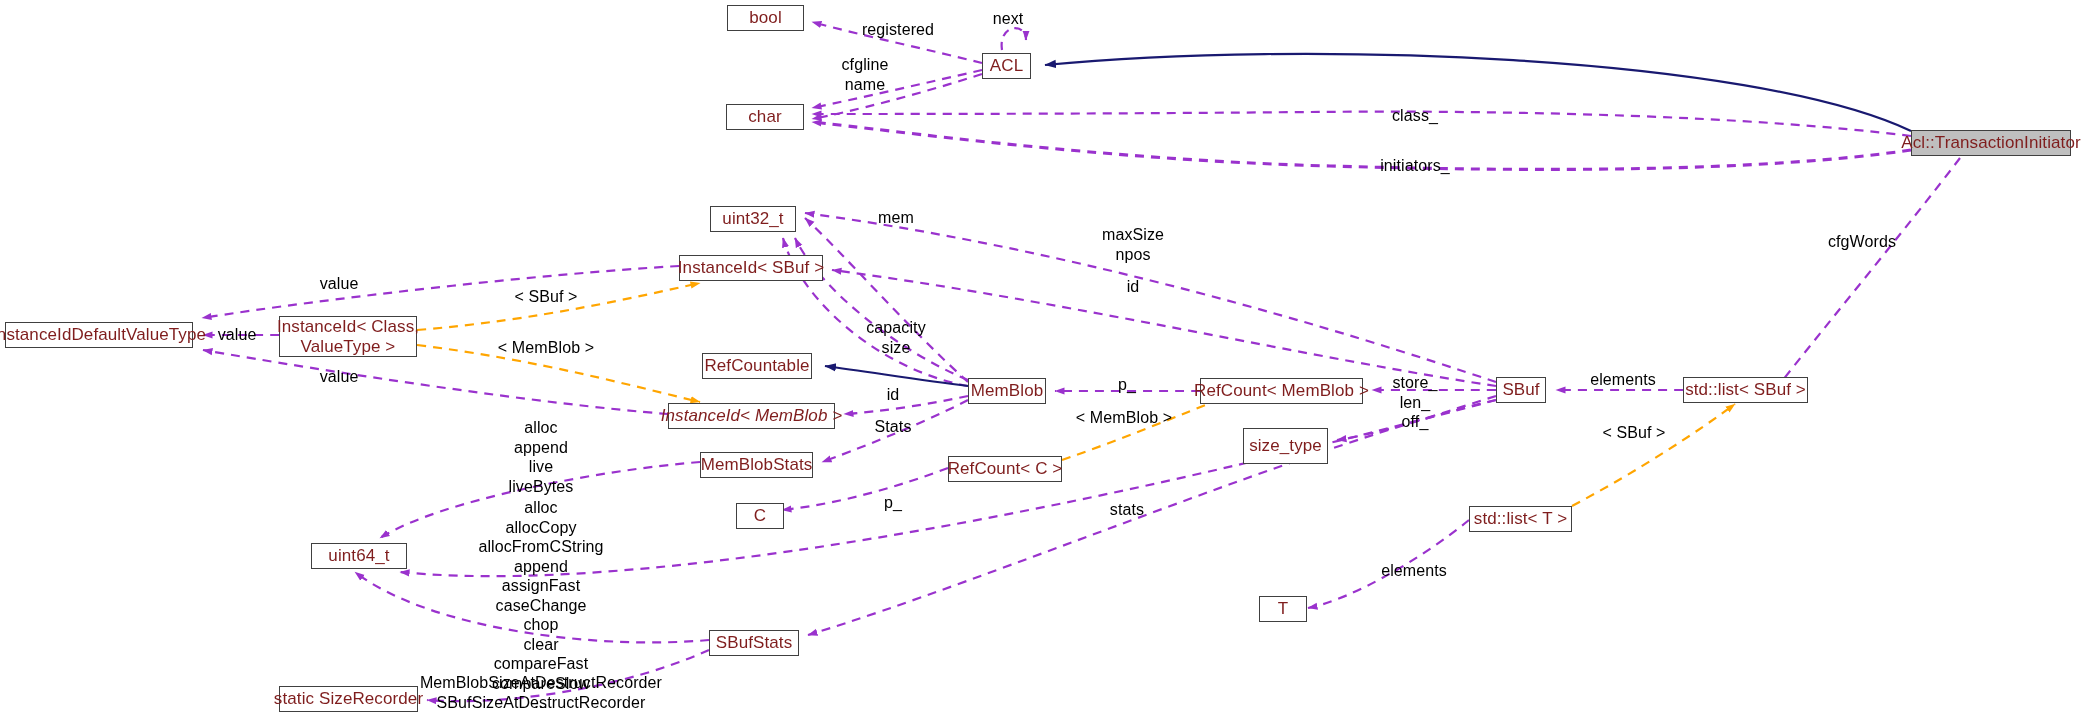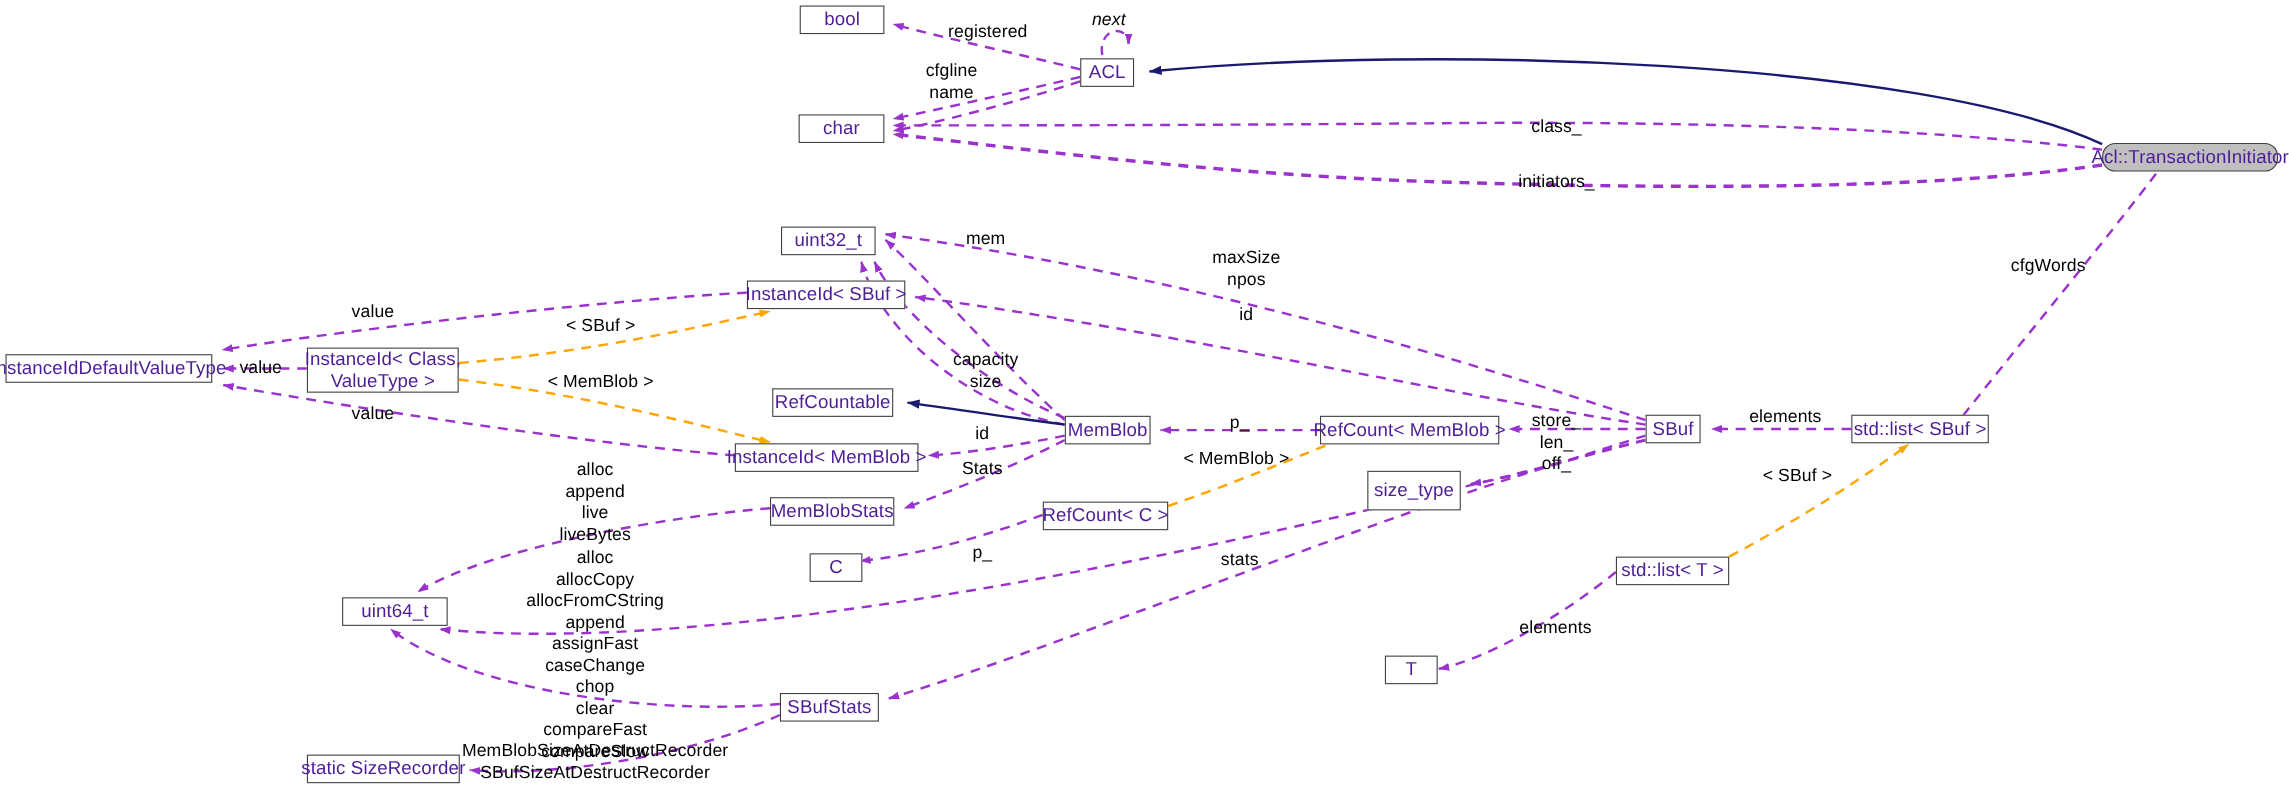--- a/index.html
+++ b/index.html
@@ -20,35 +20,34 @@
     left: 0; top: 0;
     width: 2081px;
     height: 721px;
     pointer-events: none;
   }
   .node {
     position: absolute;
     box-sizing: border-box;
     border: 1.6px solid #404040;
     background: #ffffff;
-    color: #4c1d95;
+    color: #7f1d1d;
     font-size: 17px;
     line-height: 1.12;
     text-align: center;
     display: flex;
     align-items: center;
     justify-content: center;
     white-space: pre;
     padding: 1px 23px;
     letter-spacing: 0.1px;
   }
   .node.highlight {
     background: #bfbfbf;
     border-color: #404040;
-    border-radius: 12px;
   }
   .edge-label {
     position: absolute;
     color: #000000;
     font-size: 16px;
     line-height: 1.22;
     text-align: center;
     white-space: pre;
     letter-spacing: 0.1px;
     transform: translateX(-50%);
@@ -155,34 +154,34 @@
       <div class="node" style="left: 710px; top: 206px; width: 86px; height: 26px;">uint32_t</div>
       <div class="node" style="left: 679px; top: 255px; width: 144px; height: 26px;">InstanceId&lt; SBuf &gt;</div>
       <div class="node" style="left: 5px; top: 322px; width: 188px; height: 26px;">InstanceIdDefaultValueType</div>
       <div class="node" style="left: 279px; top: 316px; width: 138px; height: 41px;">InstanceId&lt; Class,
 ValueType &gt;</div>
       <div class="node" style="left: 702px; top: 353px; width: 110px; height: 26px;">RefCountable</div>
       <div class="node" style="left: 968px; top: 378px; width: 78px; height: 26px;">MemBlob</div>
       <div class="node" style="left: 1200px; top: 378px; width: 163px; height: 26px;">RefCount&lt; MemBlob &gt;</div>
       <div class="node" style="left: 1496px; top: 377px; width: 50px; height: 26px;">SBuf</div>
       <div class="node" style="left: 1683px; top: 377px; width: 125px; height: 26px;">std::list&lt; SBuf &gt;</div>
-      <div class="node" style="left: 668px; top: 403px; width: 167px; height: 26px;">InstanceId&lt; MemBlob &gt;</div>
+      <div class="node" style="left: 668px; top: 403px; width: 167px; height: 26px; font-style: italic;">InstanceId&lt; MemBlob &gt;</div>
       <div class="node" style="left: 1243px; top: 428px; width: 85px; height: 36px;">size_type</div>
       <div class="node" style="left: 700px; top: 452px; width: 113px; height: 26px;">MemBlobStats</div>
       <div class="node" style="left: 948px; top: 456px; width: 114px; height: 26px; text-align: right;">RefCount&lt; C &gt;</div>
       <div class="node" style="left: 736px; top: 503px; width: 37px; height: 26px;">C</div>
       <div class="node" style="left: 1469px; top: 506px; width: 103px; height: 26px;">std::list&lt; T &gt;</div>
       <div class="node" style="left: 311px; top: 543px; width: 96px; height: 26px;">uint64_t</div>
       <div class="node" style="left: 1259px; top: 596px; width: 40px; height: 26px;">T</div>
       <div class="node" style="left: 709px; top: 630px; width: 90px; height: 26px;">SBufStats</div>
       <div class="node" style="left: 279px; top: 686px; width: 139px; height: 26px;">static SizeRecorder</div>
     </div>
   <div id="labels-layer">
       <div class="edge-label" style="left: 898px; top: 20px;">registered</div>
-      <div class="edge-label" style="left: 1008px; top: 9px; font-style: italic;">next</div>
+      <div class="edge-label" style="left: 1008px; top: 9px;">next</div>
       <div class="edge-label" style="left: 865px; top: 55px;">cfgline
 name</div>
       <div class="edge-label" style="left: 1415px; top: 106px;">class_</div>
       <div class="edge-label" style="left: 1415px; top: 156px;">initiators_</div>
       <div class="edge-label" style="left: 1862px; top: 232px;">cfgWords</div>
       <div class="edge-label" style="left: 896px; top: 208px;">mem</div>
       <div class="edge-label" style="left: 1133px; top: 225px;">maxSize
 npos</div>
       <div class="edge-label" style="left: 1133px; top: 277px;">id</div>
       <div class="edge-label" style="left: 339px; top: 274px;">value</div>

